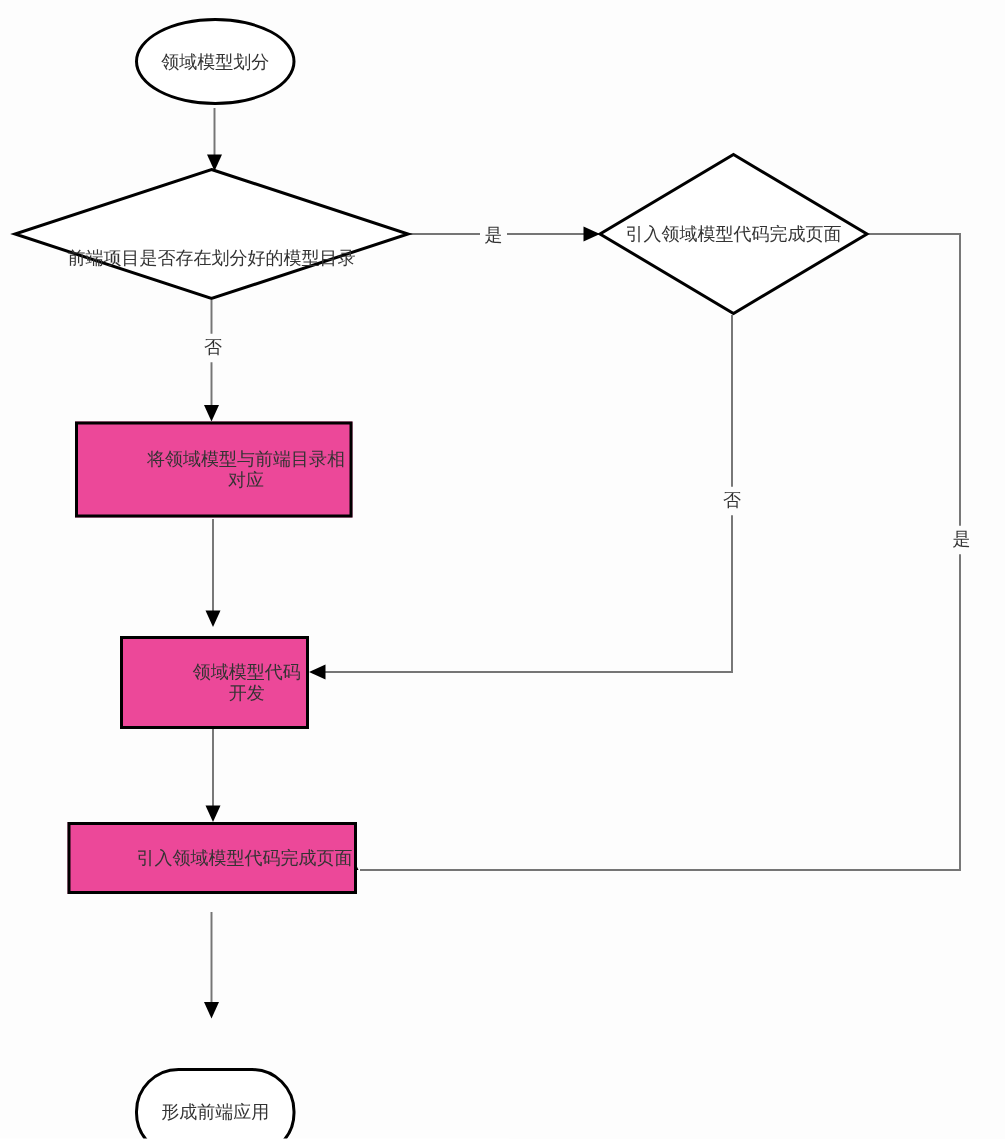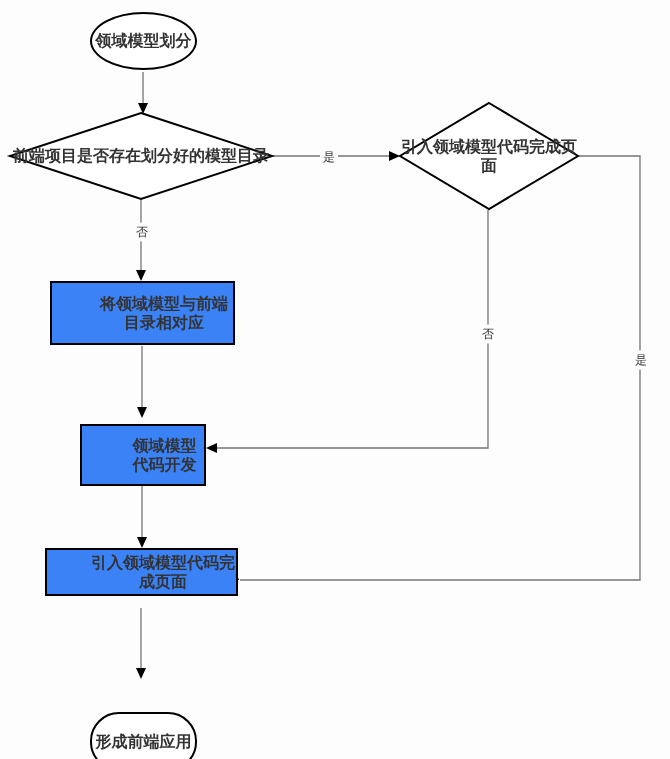--- a/index.html
+++ b/index.html
@@ -18,39 +18,38 @@
     position: absolute;
     left: 0;
     top: 0;
   }
   .node {
     position: absolute;
     display: flex;
     align-items: center;
     justify-content: center;
     box-sizing: border-box;
-    font-size: 16px;
+    font-size: 12px;
     color: #333333;
     text-align: center;
     line-height: 1.2;
-    font-weight: bold;
   }
   .terminator-ellipse {
     border: 2px solid #000000;
     border-radius: 50%;
     background: #ffffff;
   }
   .terminator-stadium {
     border: 2px solid #000000;
     border-radius: 29px;
     background: #ffffff;
   }
   .process {
     border: 2px solid #000000;
-    background: #3b82f6;
+    background: #ec4899;
     padding-left: 43px;
   }
   .decision-label {
     
     background: transparent;
     pointer-events: none;
   }
   .edge-label {
     position: absolute;
     font-size: 12px;
@@ -99,21 +98,21 @@
     <g stroke="#000000" stroke-width="2" fill="#ffffff" stroke-linejoin="miter">
       <polygon points="141,113 272,156 141,199 10,156"></polygon>
       <polygon points="489,103 578,156 489,209 400,156"></polygon>
     </g>
   </svg>
 
   <div class="node terminator-ellipse" style="left:90px; top:12px; width:107px; height:58px;">
     <span>领域模型划分</span>
   </div>
 
-  <div class="node decision-label" style="left:10px; top:113px; width:262px; height:86px;">
+  <div class="node decision-label" style="left:10px; top:129px; width:262px; height:86px;">
     <span>前端项目是否存在划分好的模型目录</span>
   </div>
 
   <div class="node decision-label" style="left:400px; top:103px; width:178px; height:106px;">
     <span>引入领域模型代码完成页面</span>
   </div>
 
   <div class="node process" style="left:50px; top:281px; width:185px; height:64px;">
     <span>将领域模型与前端目录相对应</span>
   </div>

